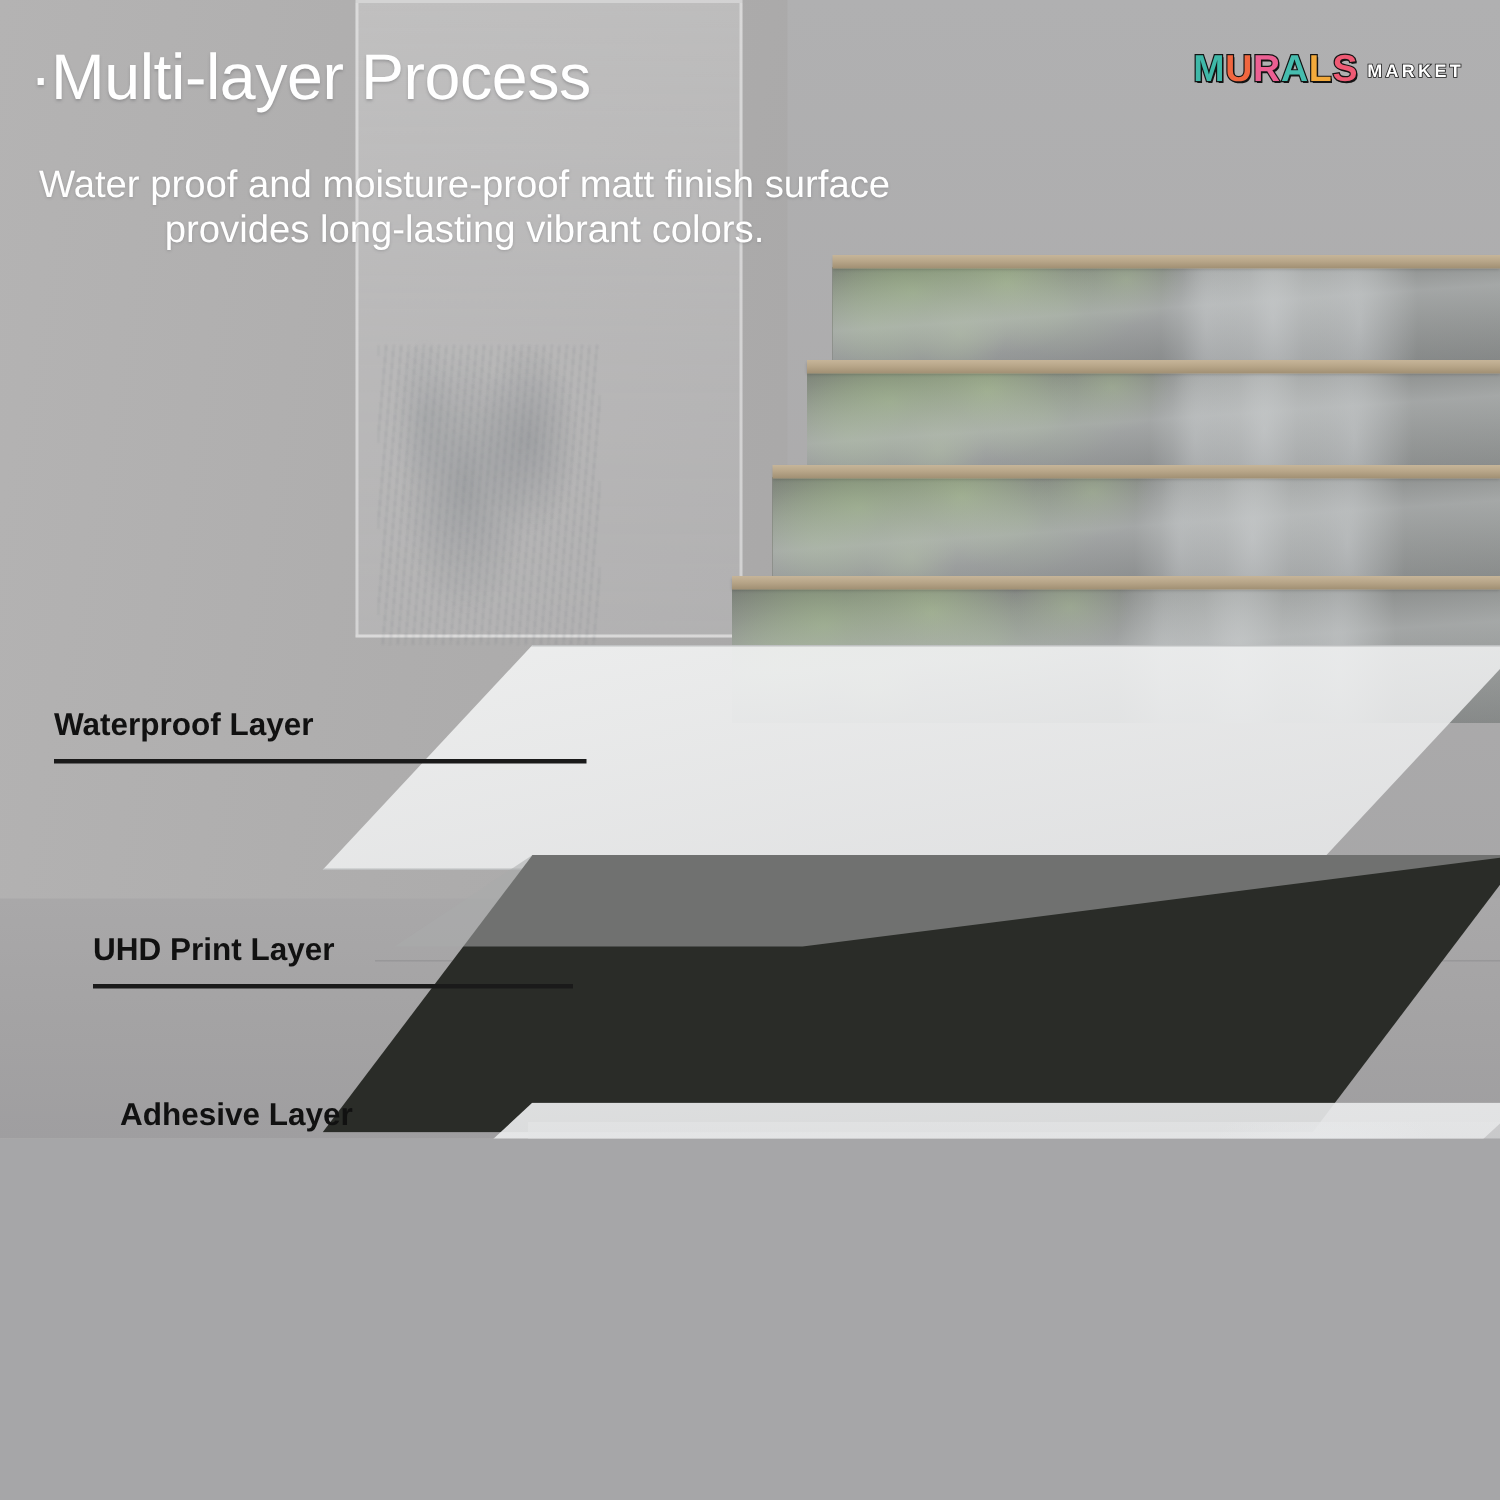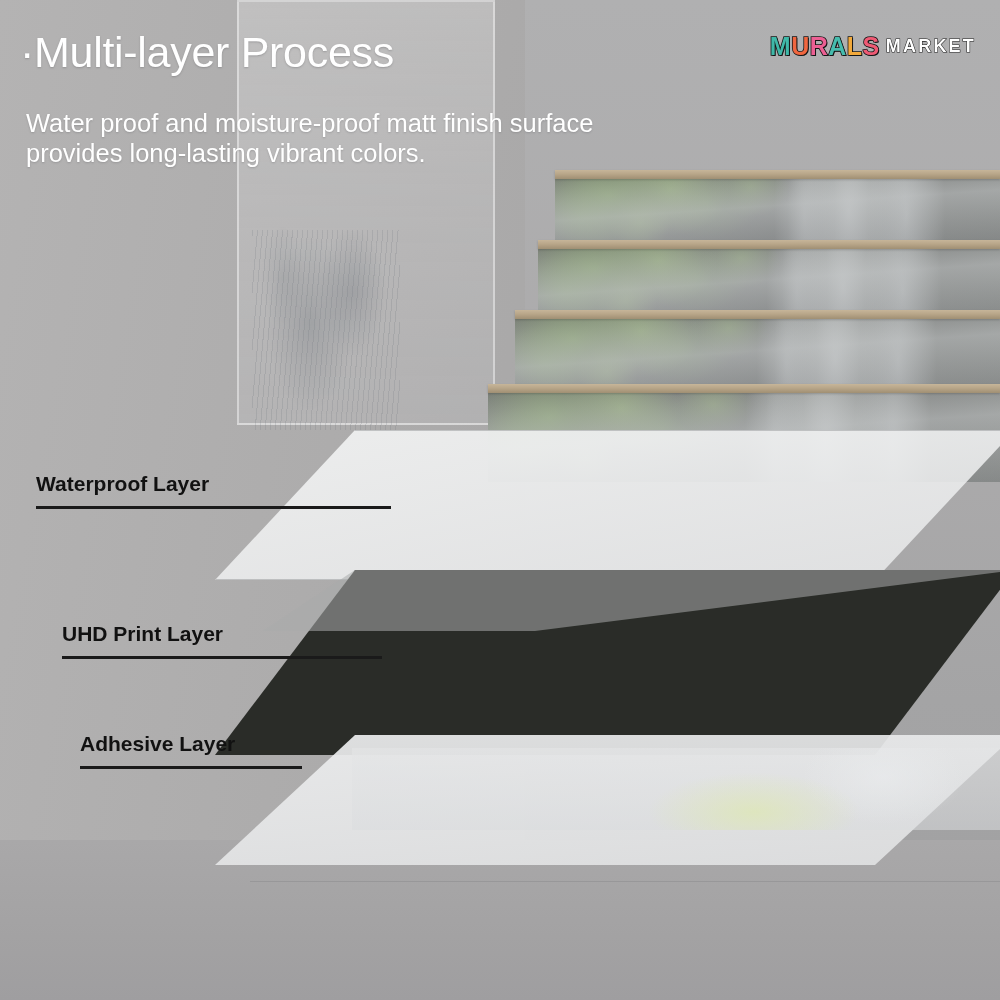--- a/index.html
+++ b/index.html
@@ -2,21 +2,21 @@
 <html><head>
 <meta charset="utf-8">
 <style>
   * { margin:0; padding:0; box-sizing:border-box; }
   html, body { width:1000px; height:1000px; overflow:hidden; }
   body {
     font-family:"Liberation Sans", sans-serif;
     background:#a6a6a8;
     position:relative;
   }
-  .stage { position:absolute; inset:0; width:1000px; height:1000px; overflow:hidden; }
+  .stage { position:absolute; inset:0; width:1000px; height:759px; overflow:hidden; }
 
   
   .bg-wall {
     position:absolute; left:0; top:0; width:1000px; height:1000px;
     background:
       linear-gradient(180deg,#b0b0b1 0%,#abaaab 45%,#a4a4a5 70%,#a0a0a1 100%);
   }
   .wall-panel {
     position:absolute; left:0; top:0; width:525px; height:880px;
     background:linear-gradient(100deg,#b4b3b3 0%,#adacac 60%,#a8a7a7 100%);
@@ -158,36 +158,37 @@
     position:absolute; left:20px; top:28px;
     font-size:43px; font-weight:400; color:#ffffff;
     letter-spacing:-0.3px; white-space:nowrap;
     text-shadow:0 1px 2px rgba(90,90,92,0.35);
   }
   .subtitle {
     position:absolute; left:26px; top:108px;
     font-size:25.5px; font-weight:400; color:#ffffff;
     line-height:1.18; white-space:pre-line;
     text-shadow:0 1px 2px rgba(90,90,92,0.30);
+    text-align:center;
   }
 
   
   .logo {
     position:absolute; right:24px; top:32px;
     display:flex; align-items:center; gap:6px;
   }
   .logo-murals { display:flex; font-size:25px; font-weight:bold; letter-spacing:0.5px; }
   .logo-murals span {
     display:inline-block;
     -webkit-text-stroke:1.6px #141414;
     paint-order:stroke fill;
     text-shadow:1px 1px 0 #141414;
   }
   .logo-market {
-    font-size:18px; font-weight:bold; color:#ffffff;
+    font-size:12px; font-weight:bold; color:#ffffff;
     letter-spacing:2.2px;
     -webkit-text-stroke:1.1px #1a1a1a;
     paint-order:stroke fill;
   }
 
   
   .callout { position:absolute; }
   .callout .lbl {
     font-size:21px; font-weight:bold; color:#111111;
     white-space:nowrap; display:block;

